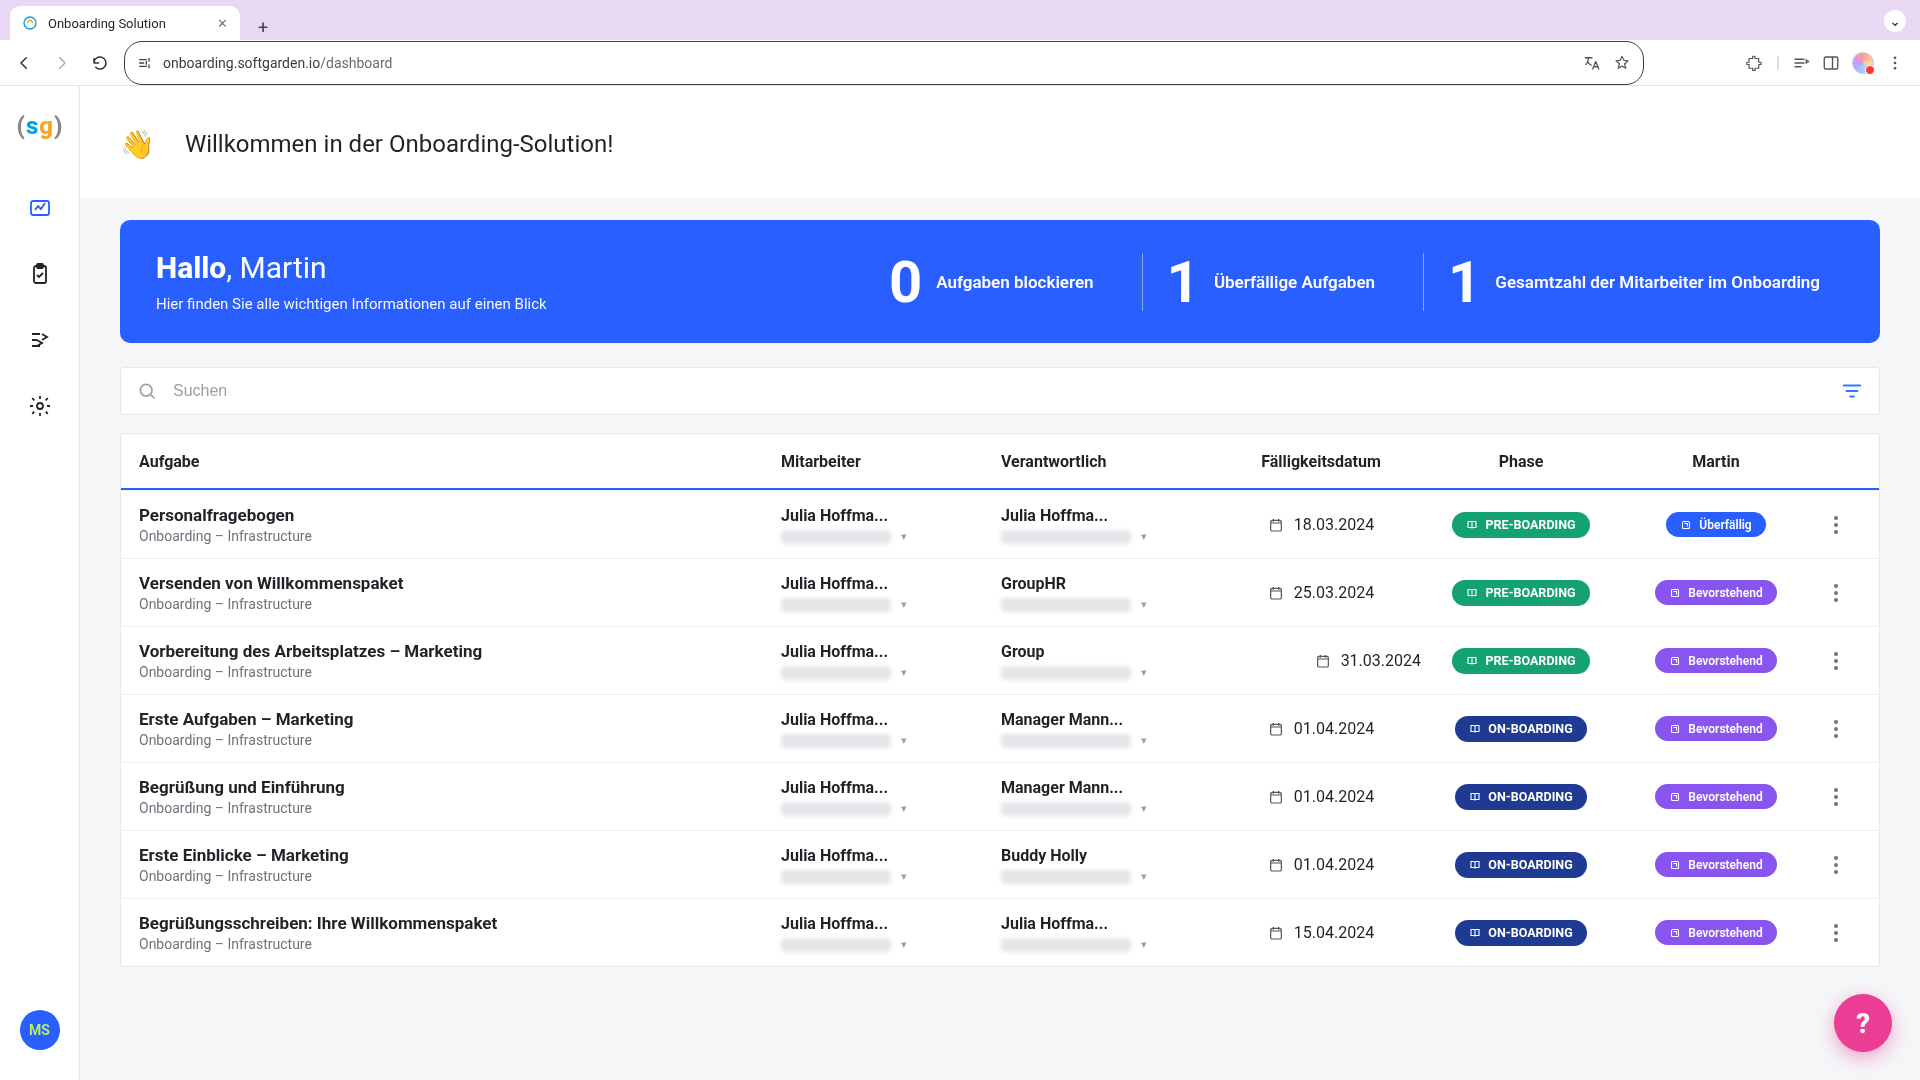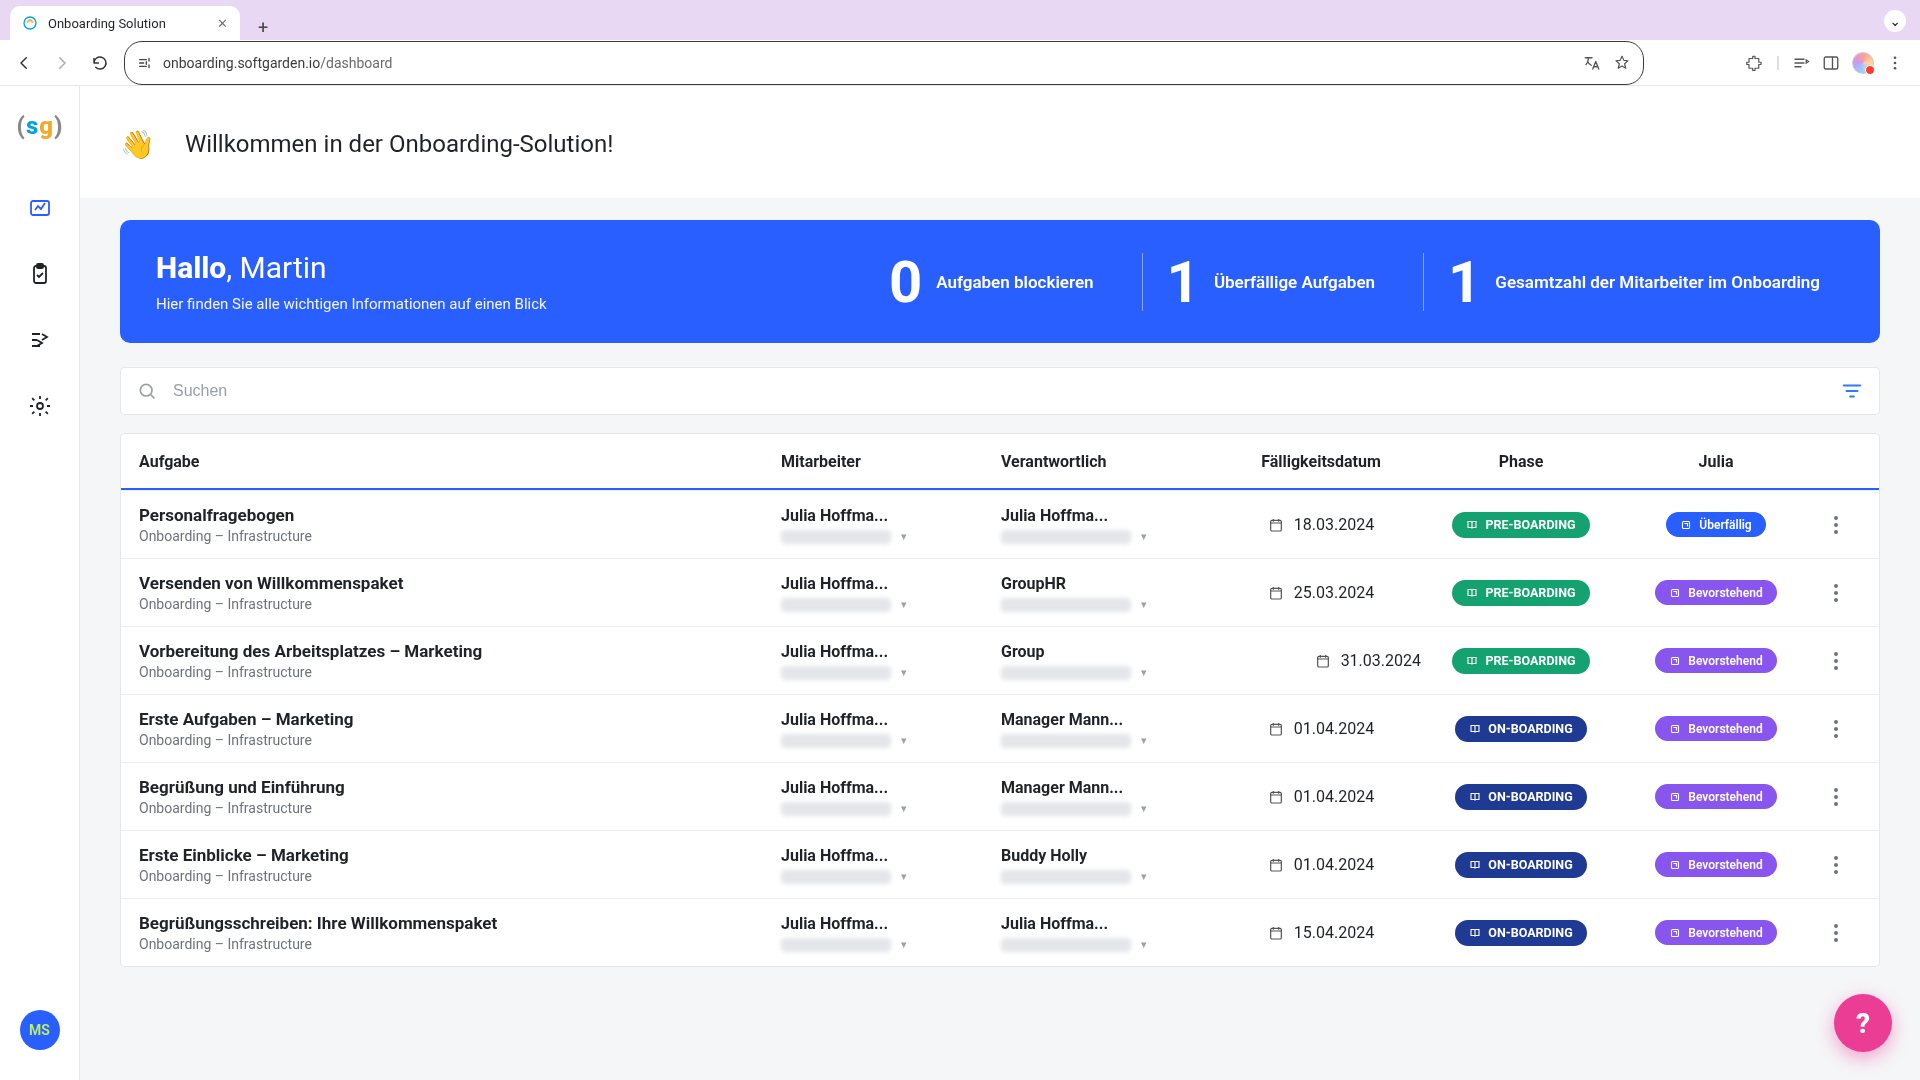--- a/index.html
+++ b/index.html
@@ -251,21 +251,21 @@
           </svg>
       </div>
 
       <div class="table">
         <div class="thead">
           <div>Aufgabe</div>
           <div>Mitarbeiter</div>
           <div>Verantwortlich</div>
           <div class="center">Fälligkeitsdatum</div>
           <div class="center">Phase</div>
-          <div class="center">Julia</div>
+          <div class="center">Martin</div>
           <div></div>
         </div>
         <div id="tbody">
             <div class="trow">
               <div class="task">
                 <div class="t">Personalfragebogen</div>
                 <div class="s">Onboarding – Infrastructure</div>
               </div>
               <div class="person">
                 <div class="n">Julia Hoffma...</div>

